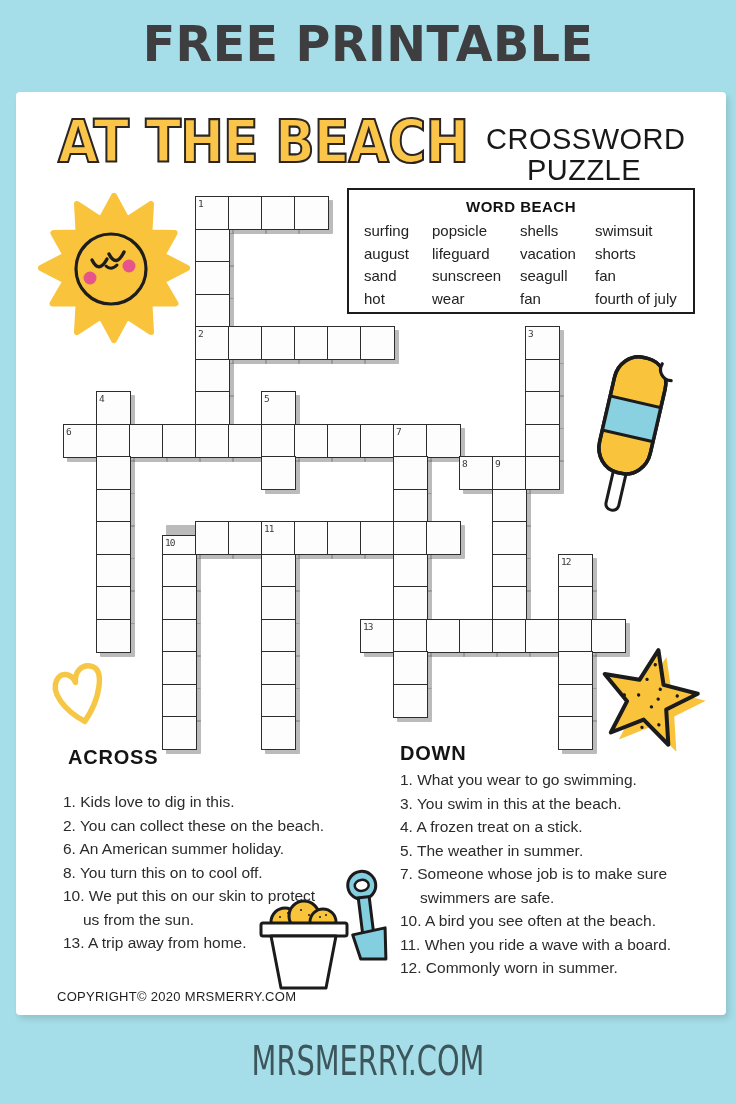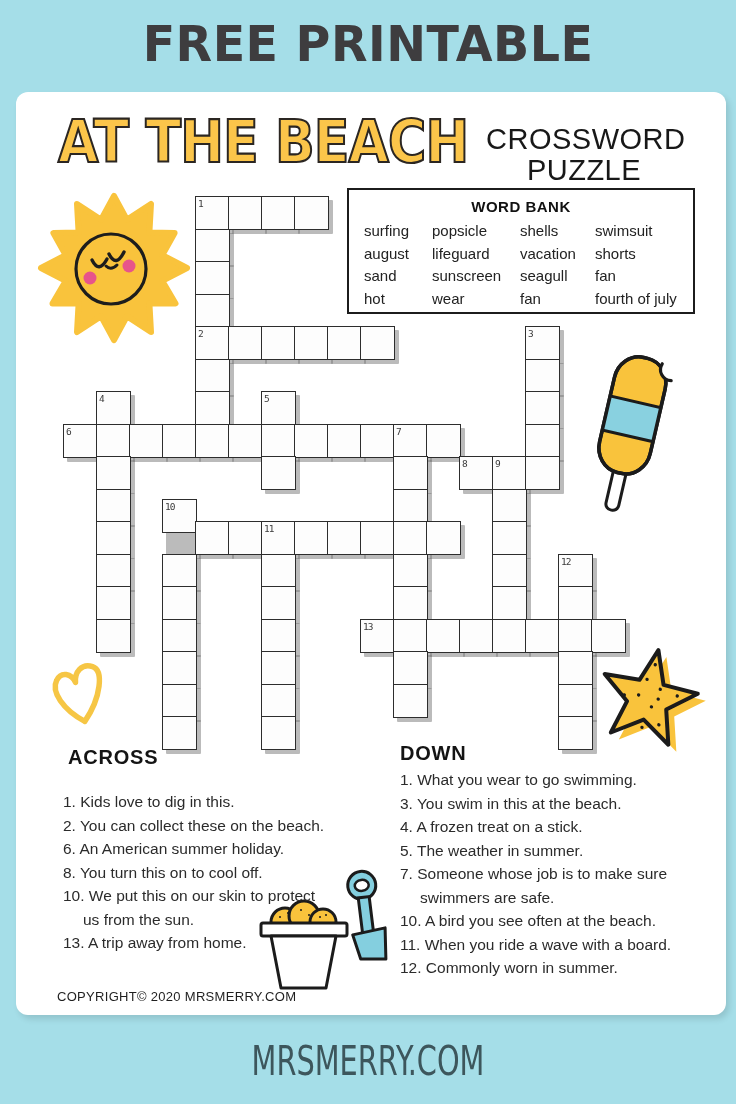--- a/index.html
+++ b/index.html
@@ -2,21 +2,21 @@
 <html><head>
 <meta charset="utf-8">
 <style>
   html,body{margin:0;padding:0;}
   body{width:736px;height:1104px;position:relative;overflow:hidden;
        background:#A5DEE8;font-family:"Liberation Sans",sans-serif;}
   .banner{position:absolute;top:16px;left:0;width:736px;text-align:center;
           font-family:"DejaVu Sans",sans-serif;font-weight:bold;font-size:49px;
           letter-spacing:.5px;color:#3E3D3F;transform:scaleX(.97);}
   .card{position:absolute;left:16px;top:92px;width:710px;height:923px;background:#ffffff;
-        border-radius:12px;box-shadow:3px 4px 6px rgba(0,0,0,.12);}
+        border-radius:4px;box-shadow:3px 4px 6px rgba(0,0,0,.12);}
   .title{position:absolute;left:42px;top:16px;font-family:"DejaVu Sans",sans-serif;
          font-weight:bold;font-size:58px;letter-spacing:-1px;color:#FBC54A;
          -webkit-text-stroke:2.2px #2b2622;transform:scaleX(.9);transform-origin:left top;
          white-space:nowrap;}
   .subtitle{position:absolute;left:470px;top:32px;width:196px;text-align:center;
             font-size:29px;line-height:31px;color:#181818;letter-spacing:.5px;}
   .wordbank{position:absolute;left:331px;top:96px;width:348px;height:126px;
             border:2.5px solid #1c1c1c;box-sizing:border-box;background:#fff;}
   .wb-title{text-align:center;font-weight:bold;font-size:15px;letter-spacing:.5px;
             color:#111;margin-top:8px;}
@@ -60,21 +60,21 @@
     <polygon fill="#F9C33C" stroke="#F9C33C" stroke-width="6" stroke-linejoin="round" points="74,4 86.9,27.7 111,11.9 109.4,40.6 134.6,41 122.3,63.1 147,76 122.3,88.9 135.5,111.5 109.4,111.4 111,140.1 86.9,124.3 74,148 61.1,124.3 37,140.1 38.6,111.4 12.5,111.5 25.7,88.9 1,76 25.7,63.1 13.4,41 38.6,40.6 37,11.9 61.1,27.7"></polygon>
     <circle cx="71" cy="77" r="35" fill="#F9C33C" stroke="#1d1d1d" stroke-width="3.2"></circle>
     <path d="M52 68 Q59 82 67 67" fill="none" stroke="#1d1d1d" stroke-width="3.4" stroke-linecap="round"></path>
     <path d="M69 62 Q76 76 84 60" fill="none" stroke="#1d1d1d" stroke-width="3.4" stroke-linecap="round"></path>
     <path d="M66 74 Q71 79 77 73" fill="none" stroke="#1d1d1d" stroke-width="3" stroke-linecap="round"></path>
     <circle cx="50" cy="86" r="6.5" fill="#E7548B"></circle>
     <circle cx="89" cy="74" r="6.5" fill="#E7548B"></circle>
   </svg>
 
   <div class="wordbank">
-    <div class="wb-title">WORD BANK</div>
+    <div class="wb-title">WORD BEACH</div>
     <div class="wb-words" id="wb-words">
         <div class="wb-col">
           <div>surfing</div>
           <div>august</div>
           <div>sand</div>
           <div>hot</div>
         </div>
         <div class="wb-col">
           <div>popsicle</div>
           <div>lifeguard</div>
@@ -238,21 +238,21 @@
         <span class="cw-num">8</span>
       </div>
       <div class="cw-cell" style="left: 476px; top: 364px;">
         <span class="cw-num">9</span>
       </div>
       <div class="cw-cell" style="left: 509px; top: 364px;"></div>
       <div class="cw-cell" style="left: 80px; top: 396.5px;"></div>
       <div class="cw-cell" style="left: 377px; top: 396.5px;"></div>
       <div class="cw-cell" style="left: 476px; top: 396.5px;"></div>
       <div class="cw-cell" style="left: 80px; top: 429px;"></div>
-      <div class="cw-cell" style="left: 146px; top: 407px;">
+      <div class="cw-cell" style="left: 146px; top: 443px;">
         <span class="cw-num">10</span>
       </div>
       <div class="cw-cell" style="left: 179px; top: 429px;"></div>
       <div class="cw-cell" style="left: 212px; top: 429px;"></div>
       <div class="cw-cell" style="left: 245px; top: 429px;">
         <span class="cw-num">11</span>
       </div>
       <div class="cw-cell" style="left: 278px; top: 429px;"></div>
       <div class="cw-cell" style="left: 311px; top: 429px;"></div>
       <div class="cw-cell" style="left: 344px; top: 429px;"></div>

